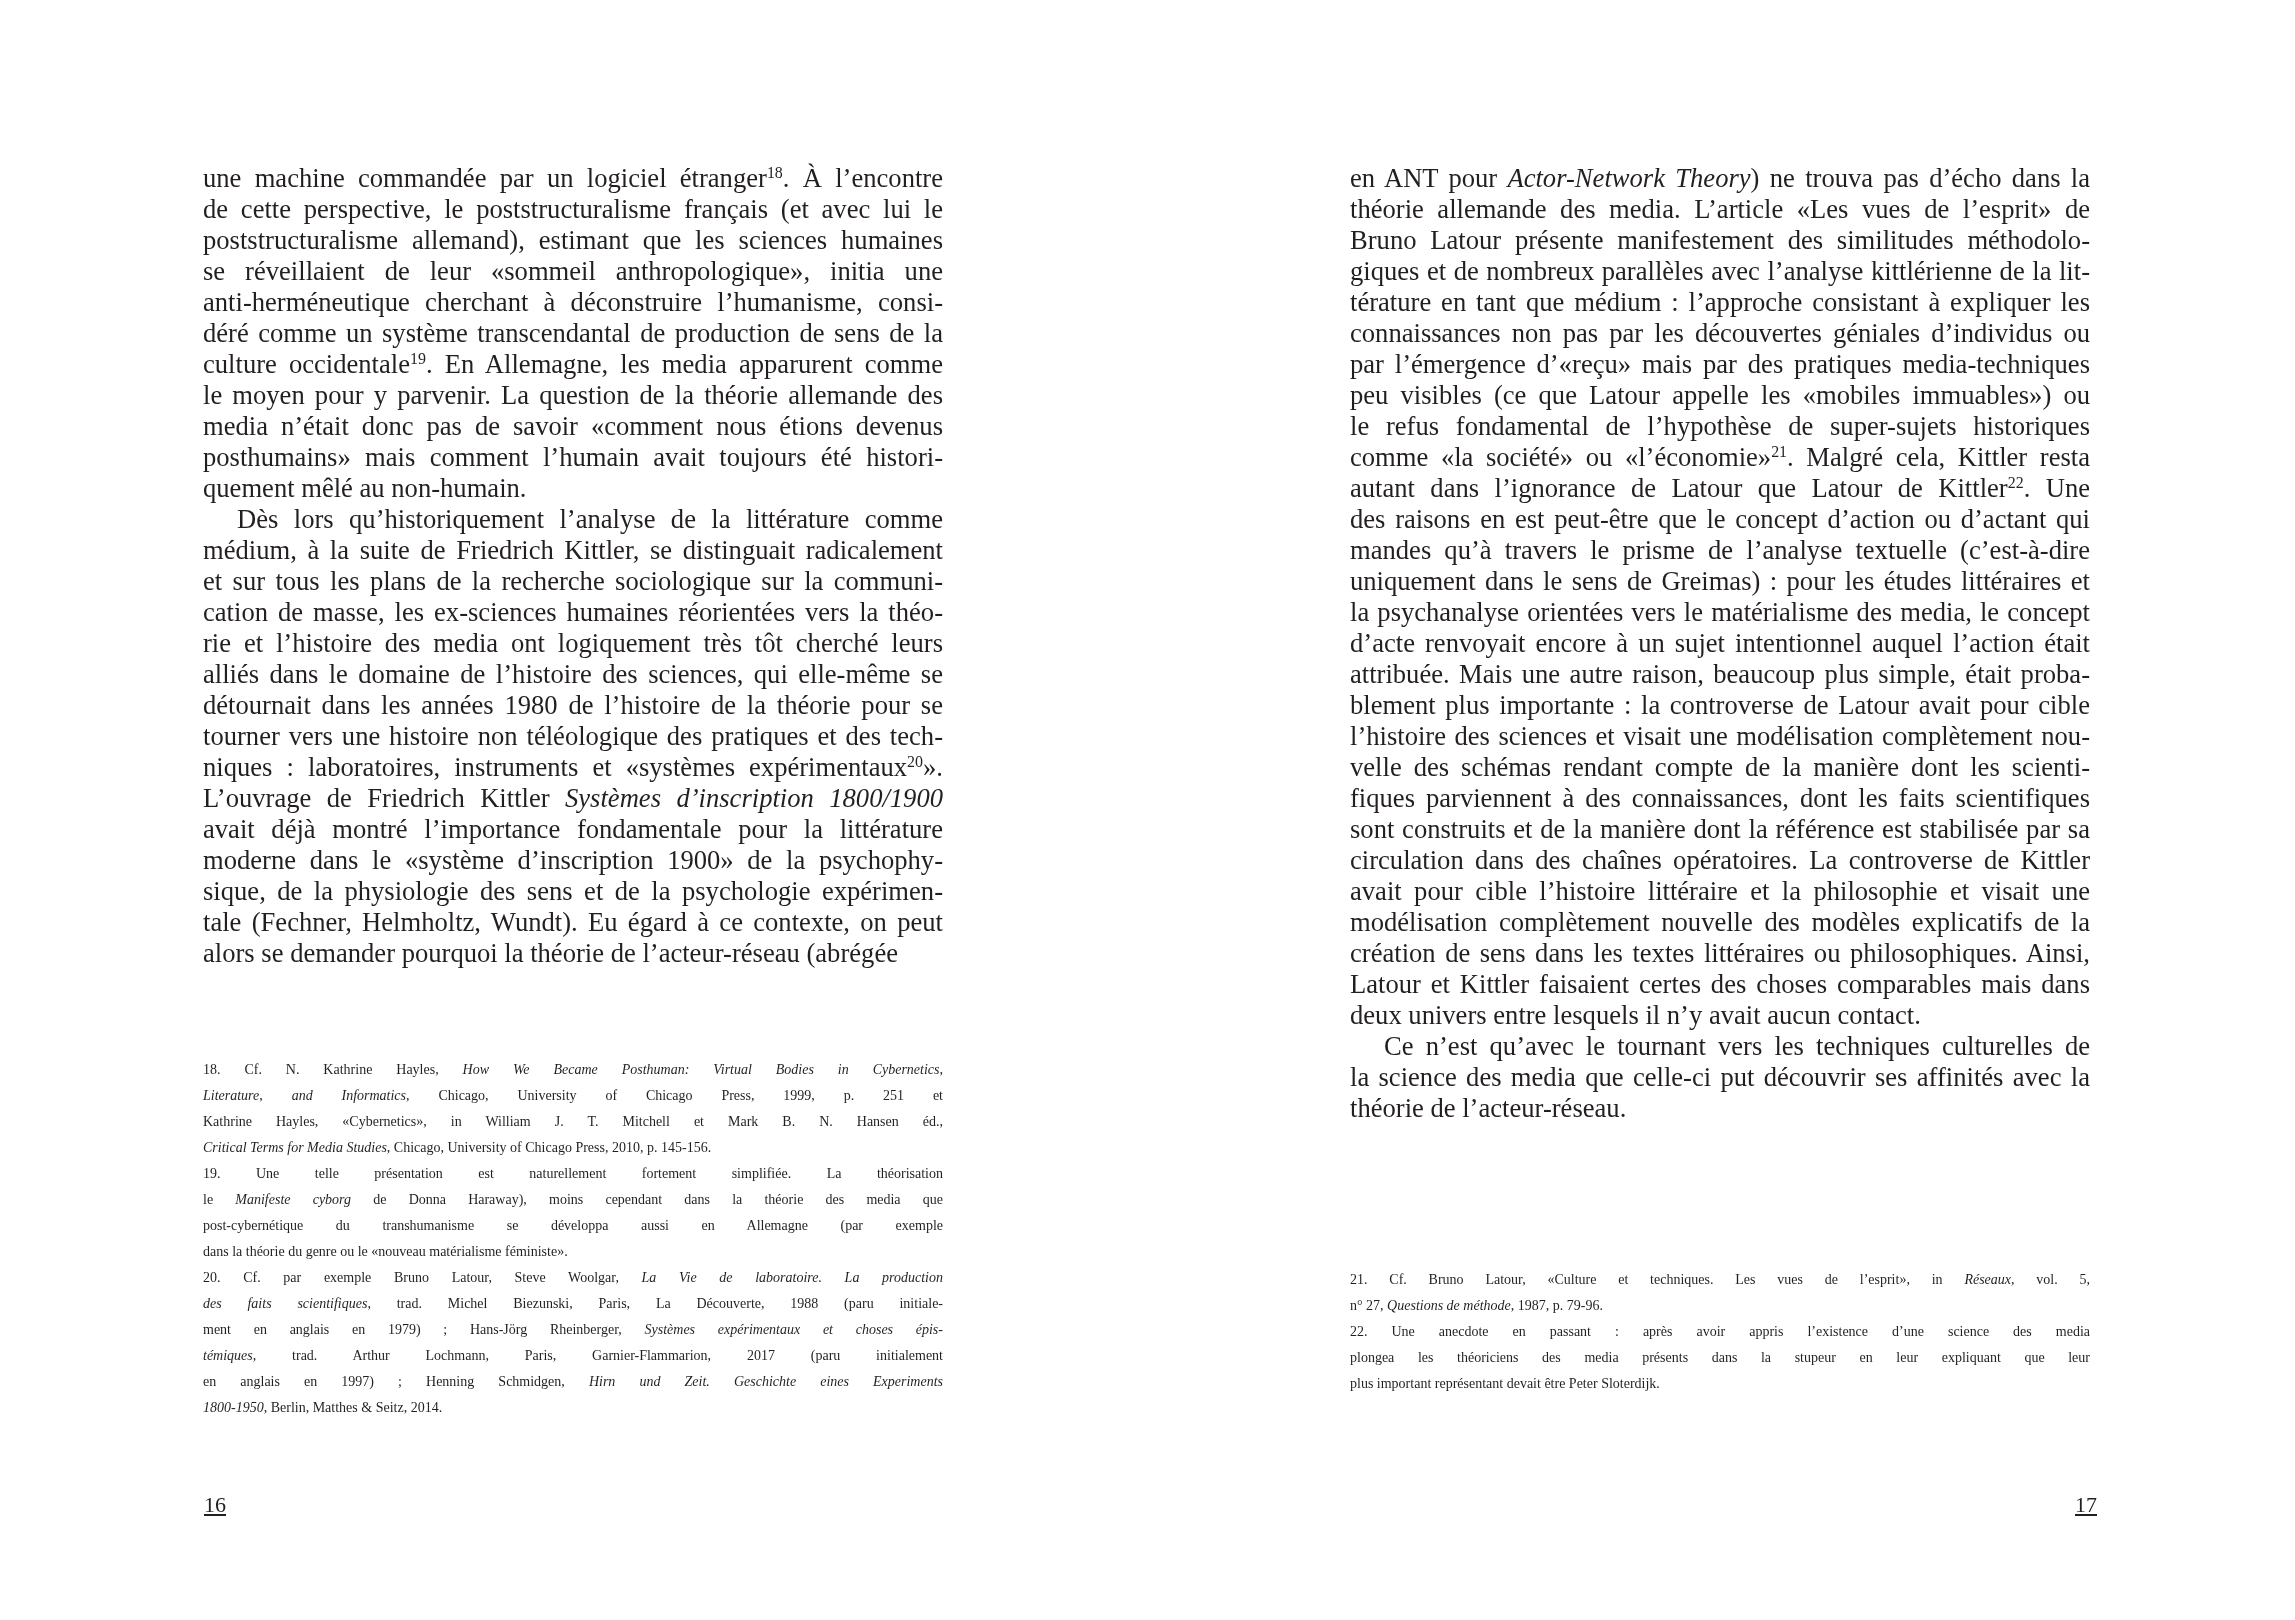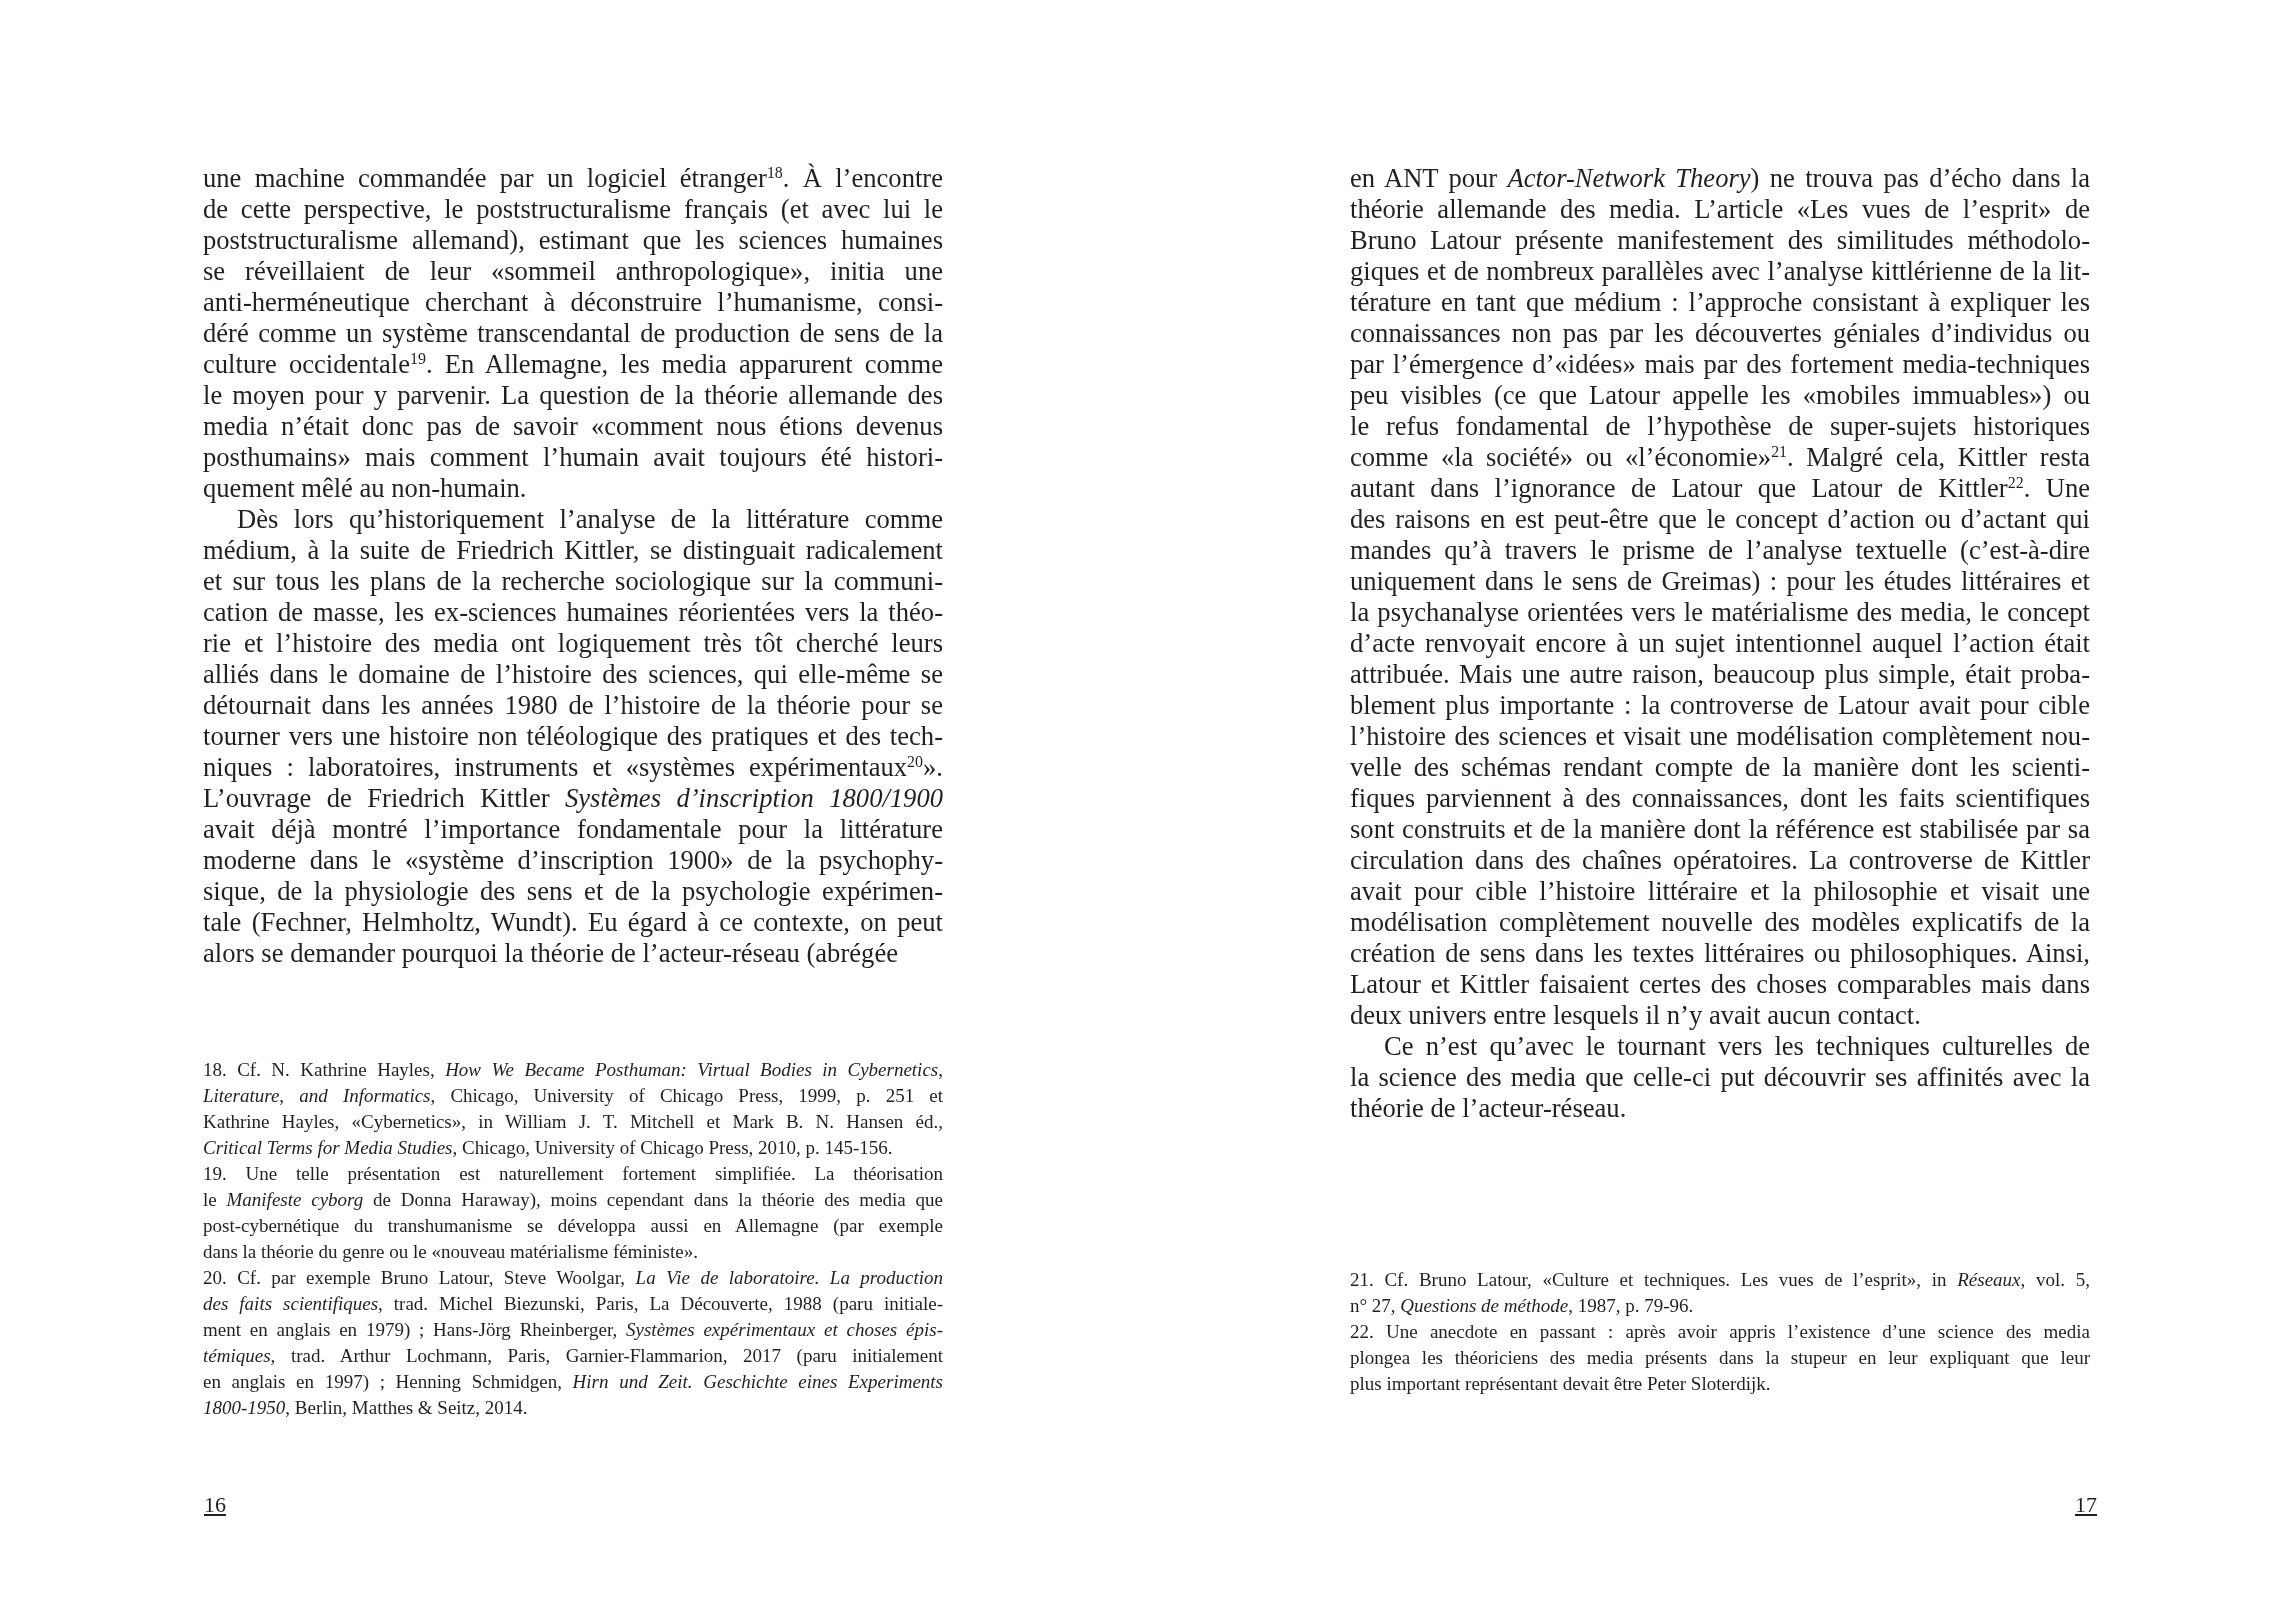--- a/index.html
+++ b/index.html
@@ -10,21 +10,21 @@
   .page.right { left: 1147px; }
   .col { position: absolute; width: 740px; }
   .page.left .col { left: 203px; }
   .page.right .col { left: 203px; }
   .body-text { top: 163px; }
   .line { display: block; height: 31px; line-height: 31px; font-size: 26.6px;
           text-align: justify; text-align-last: justify; white-space: nowrap; overflow: visible; }
   .line.last { text-align-last: left; }
   .line.indent { padding-left: 34px; }
   .body-text .line { white-space: normal; }
-  .notes .line { height: 26px; line-height: 26px; font-size: 19px; }
+  .notes .line { height: 26px; line-height: 26px; font-size: 14px; }
   .left .notes { top: 1057px; }
   .right .notes { top: 1267px; }
   i { }
   sup { font-size: 60%; line-height: 0; vertical-align: 0.55em; font-family: Liberation Serif, serif; }
   .folio { position: absolute; top: 1492px; font-size: 22px; line-height: 26px; text-decoration: underline; }
   .left .folio { left: 204px; }
   .right .folio { left: 928px; }
 </style>
 </head>
 <body>
@@ -78,21 +78,21 @@
 </div>
 
 <div class="page right">
   <div class="col body-text">
       <span class="line">en ANT pour <i>Actor-Network Theory</i>) ne trouva pas d’écho dans la</span>
       <span class="line">théorie allemande des media. L’article «Les vues de l’esprit» de</span>
       <span class="line">Bruno Latour présente manifestement des similitudes méthodolo-</span>
       <span class="line">giques et de nombreux parallèles avec l’analyse kittlérienne de la lit-</span>
       <span class="line">térature en tant que médium : l’approche consistant à expliquer les</span>
       <span class="line">connaissances non pas par les découvertes géniales d’individus ou</span>
-      <span class="line">par l’émergence d’«idées» mais par des fortement media-techniques</span>
+      <span class="line">par l’émergence d’«reçu» mais par des pratiques media-techniques</span>
       <span class="line">peu visibles (ce que Latour appelle les «mobiles immuables») ou</span>
       <span class="line">le refus fondamental de l’hypothèse de super-sujets historiques</span>
       <span class="line">comme «la société» ou «l’économie»<sup>21</sup>. Malgré cela, Kittler resta</span>
       <span class="line">autant dans l’ignorance de Latour que Latour de Kittler<sup>22</sup>. Une</span>
       <span class="line">des raisons en est peut-être que le concept d’action ou d’actant qui</span>
       <span class="line">mandes qu’à travers le prisme de l’analyse textuelle (c’est-à-dire</span>
       <span class="line">uniquement dans le sens de Greimas) : pour les études littéraires et</span>
       <span class="line">la psychanalyse orientées vers le matérialisme des media, le concept</span>
       <span class="line">d’acte renvoyait encore à un sujet intentionnel auquel l’action était</span>
       <span class="line">attribuée. Mais une autre raison, beaucoup plus simple, était proba-</span>

